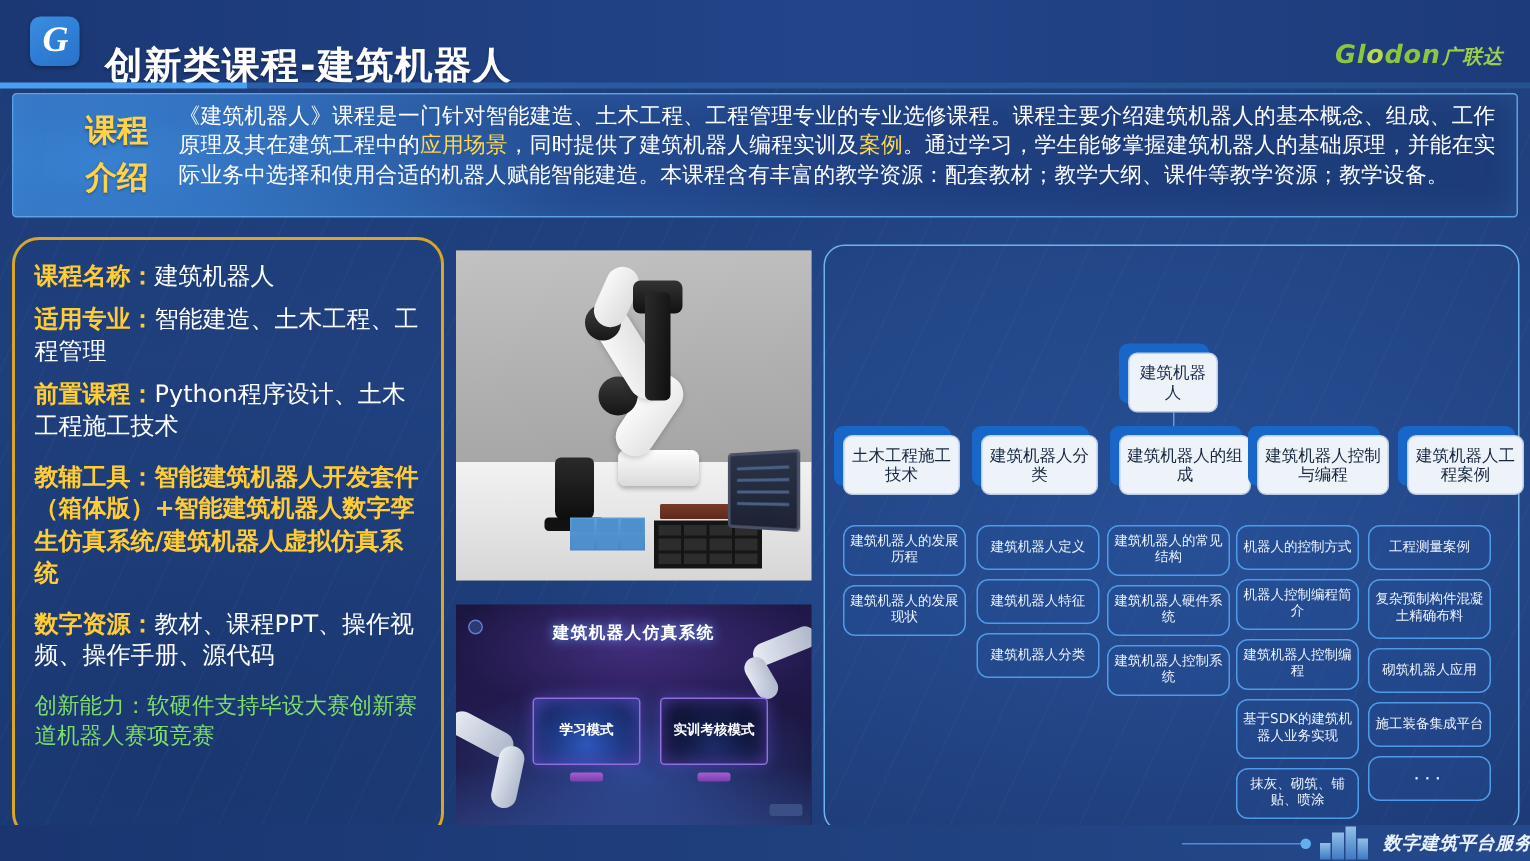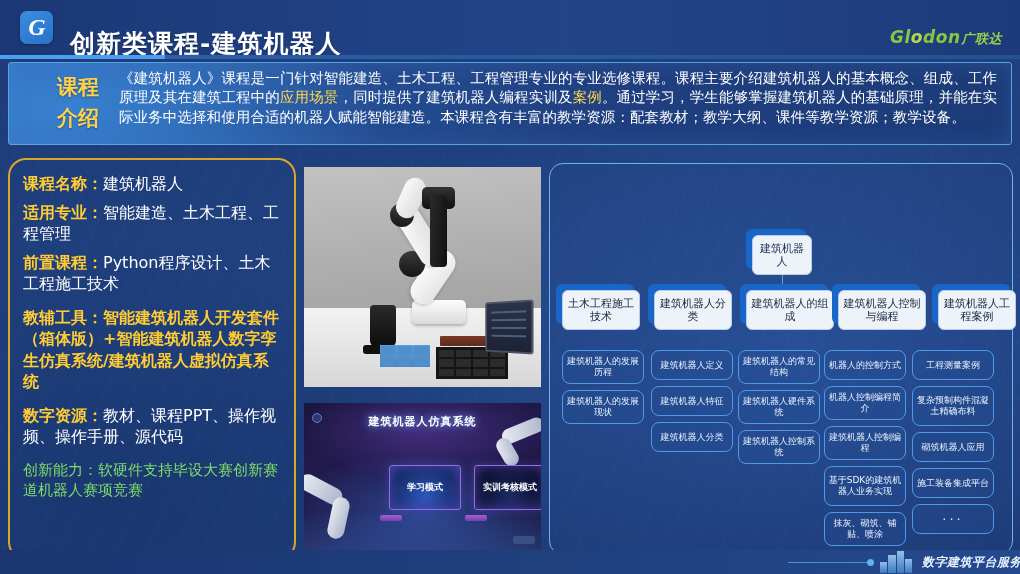--- a/index.html
+++ b/index.html
@@ -165,21 +165,21 @@
   .sim-title{
     position:absolute; left:0; right:0; top:12px; text-align:center;
     font:bold 11px/14px "DejaVu Sans",sans-serif; color:#fff;
     letter-spacing:1px; text-shadow:0 0 8px #6aa6ff;
   }
   .sim-card{
     position:absolute; top:62px; width:72px; height:45px;
     border:1.5px solid #8f6ede; border-radius:3px;
     box-shadow:0 0 14px rgba(120,90,230,.6) inset, 0 0 10px rgba(100,80,210,.45);
     display:flex; align-items:center; justify-content:center;
-    font:bold 9px/11px "DejaVu Sans",sans-serif; color:#ffffff; text-align:center;margin-left:34px;
+    font:bold 9px/11px "DejaVu Sans",sans-serif; color:#ffffff; text-align:center;
   }
   .sim-card.a{ left:51px; background:radial-gradient(ellipse at 50% 70%, #2d57bb 0%, #152a66 70%); }
   .sim-card.b{ left:136px; background:radial-gradient(ellipse at 50% 70%, #1b2a63 0%, #0b0f2c 72%); }
   .sim-chip{ position:absolute; top:112px; width:22px; height:6px; border-radius:2px;
     background:linear-gradient(#a45fd0,#7a3fae); }
   .sim-chip.a{ left:76px;} .sim-chip.b{ left:161px;}
   .sim-badge{ position:absolute; right:6px; bottom:7px; width:22px; height:8px;
     border-radius:2px; background:#3b4f86;}
   .sim-dot{ position:absolute; left:8px; top:10px; width:10px; height:10px; border-radius:50%;
     background:#2b3a72; border:1px solid #5f7ad0;}

